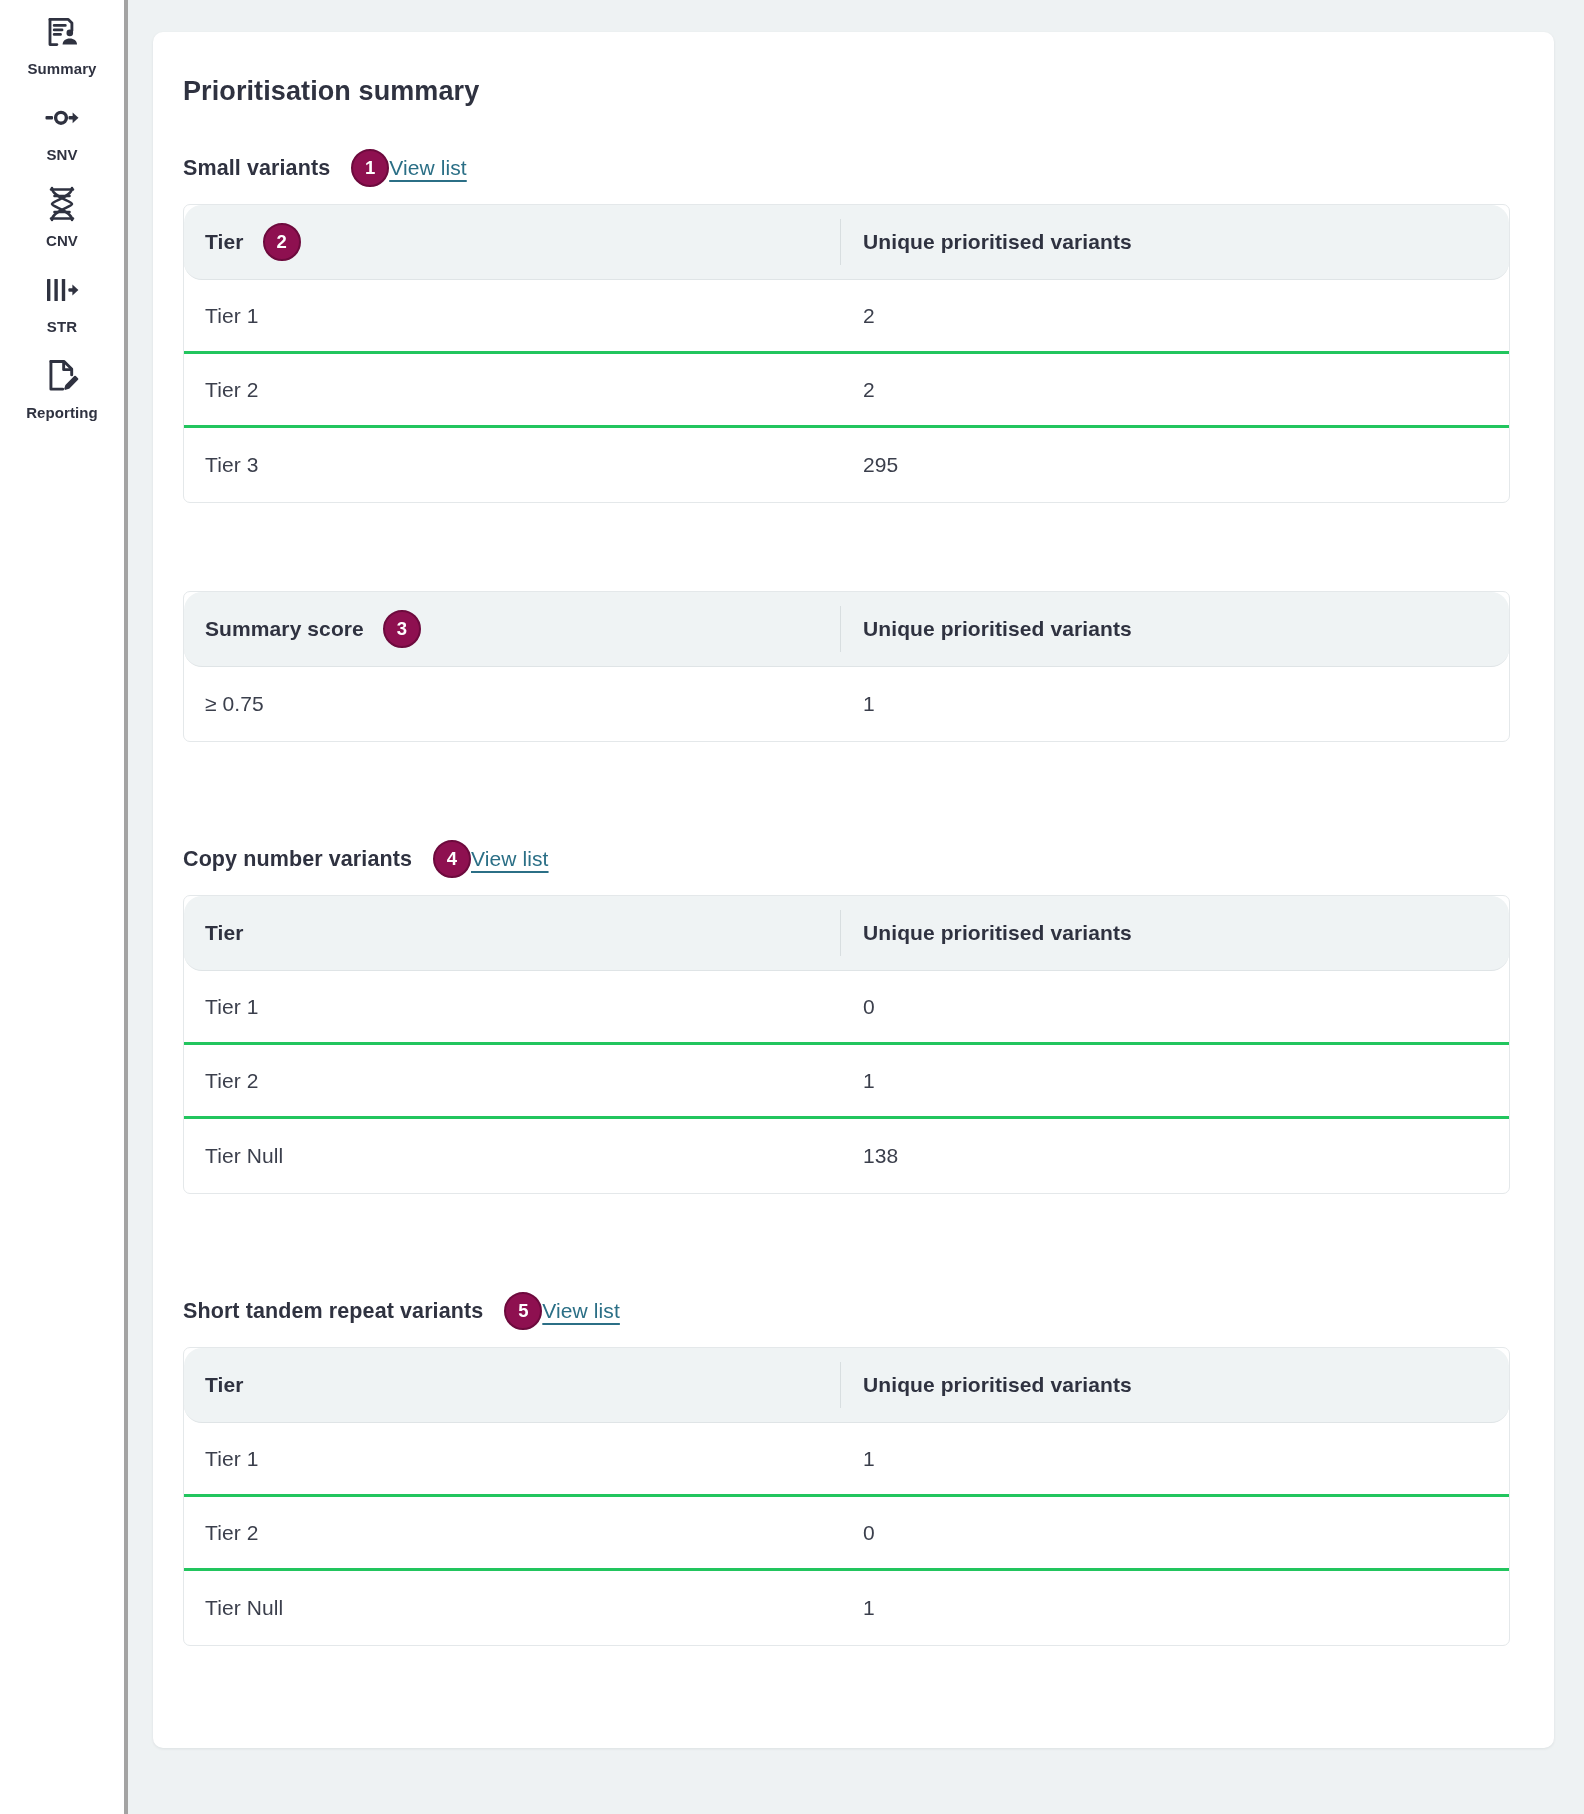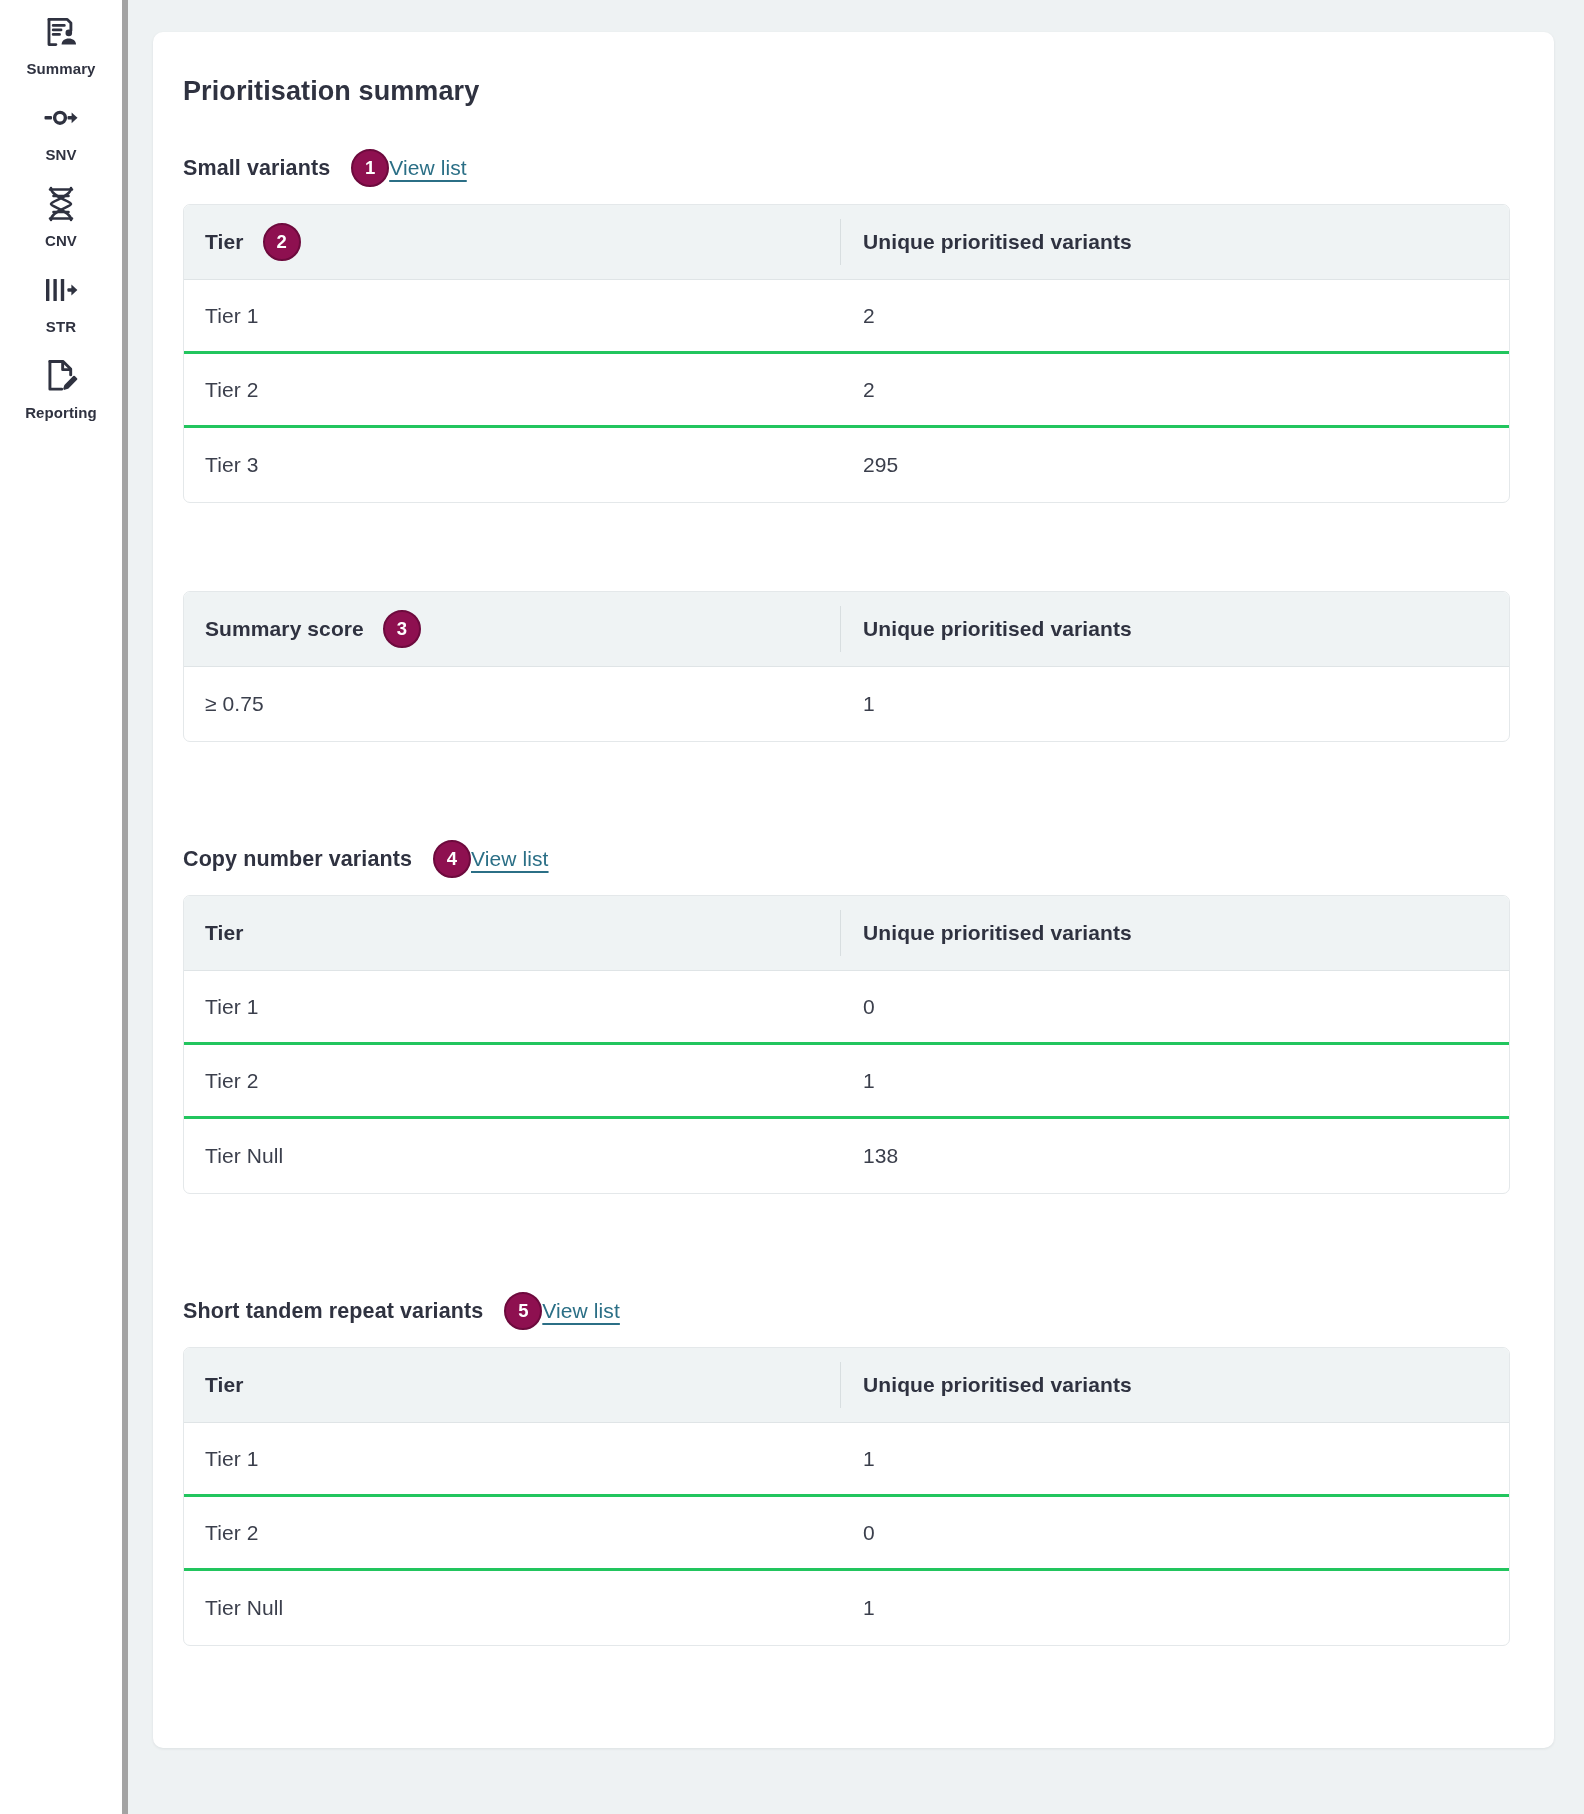--- a/index.html
+++ b/index.html
@@ -17,21 +17,21 @@
     width: 1584px;
     height: 1814px;
     background: #eef2f3;
   }
 
   
   .sidebar {
     width: 128px;
     flex: 0 0 128px;
     background: #ffffff;
-    border-right: 6px solid #a3a3a3;
+    border-right: 4px solid #a3a3a3;
     padding-top: 4px;
     display: flex;
     flex-direction: column;
     align-items: center;
   }
 
   .nav-item {
     width: 128px;
     padding: 8px 0 14px 0;
     display: flex;
@@ -141,20 +141,21 @@
   .tbl-row {
     display: flex;
     align-items: center;
     min-height: 74px;
   }
 
   .tbl-head {
     background: #eff3f4;
     border-bottom: 1px solid #dfe4e6;
     min-height: 75px;
+    border-radius: 18px;
   }
 
   .tbl-body-row {
     border-bottom: 3px solid #22c55e;
     min-height: 74px;
   }
   .tbl-body-row:last-child { border-bottom: none; }
 
   .cell-tier {
     flex: 0 0 657px;

